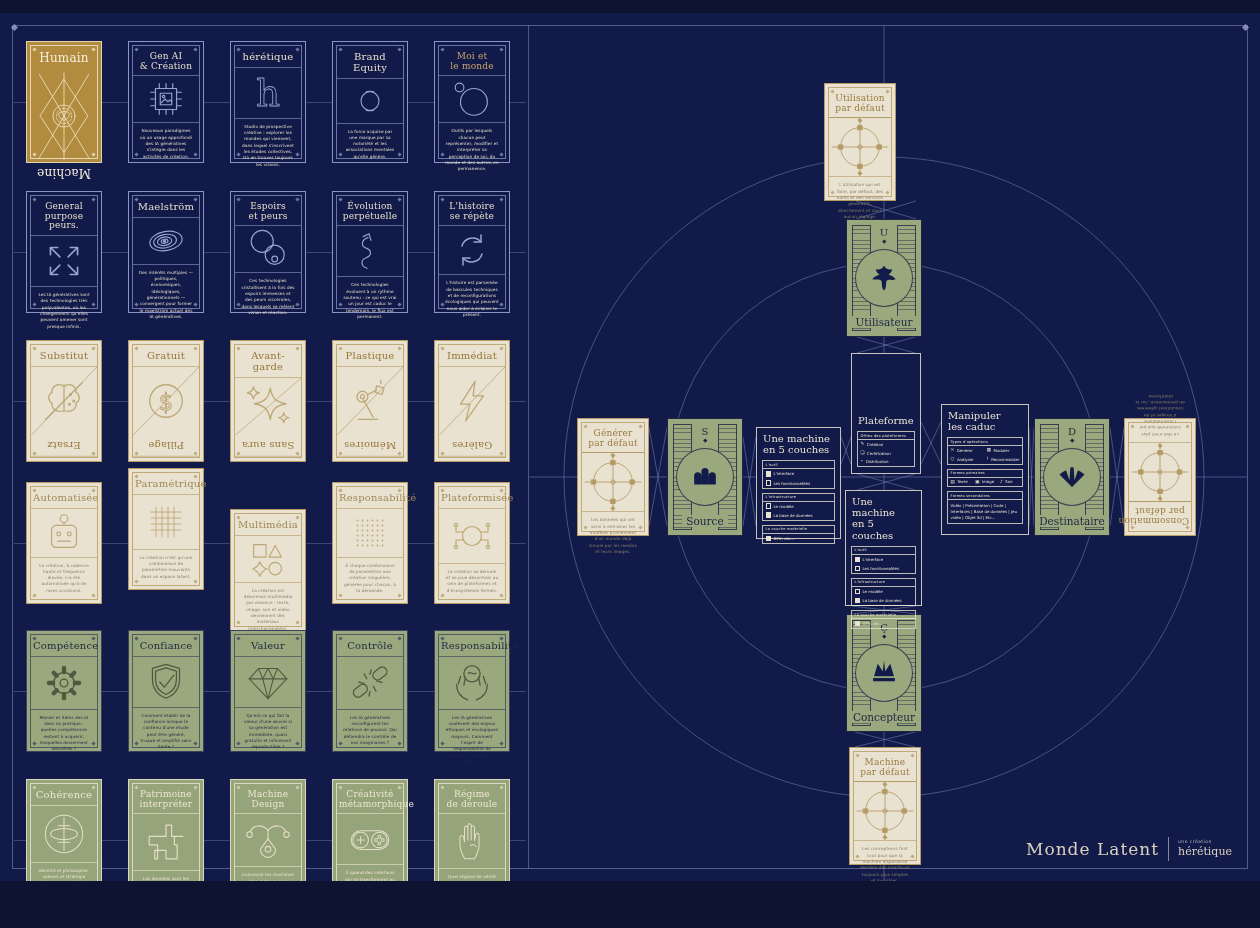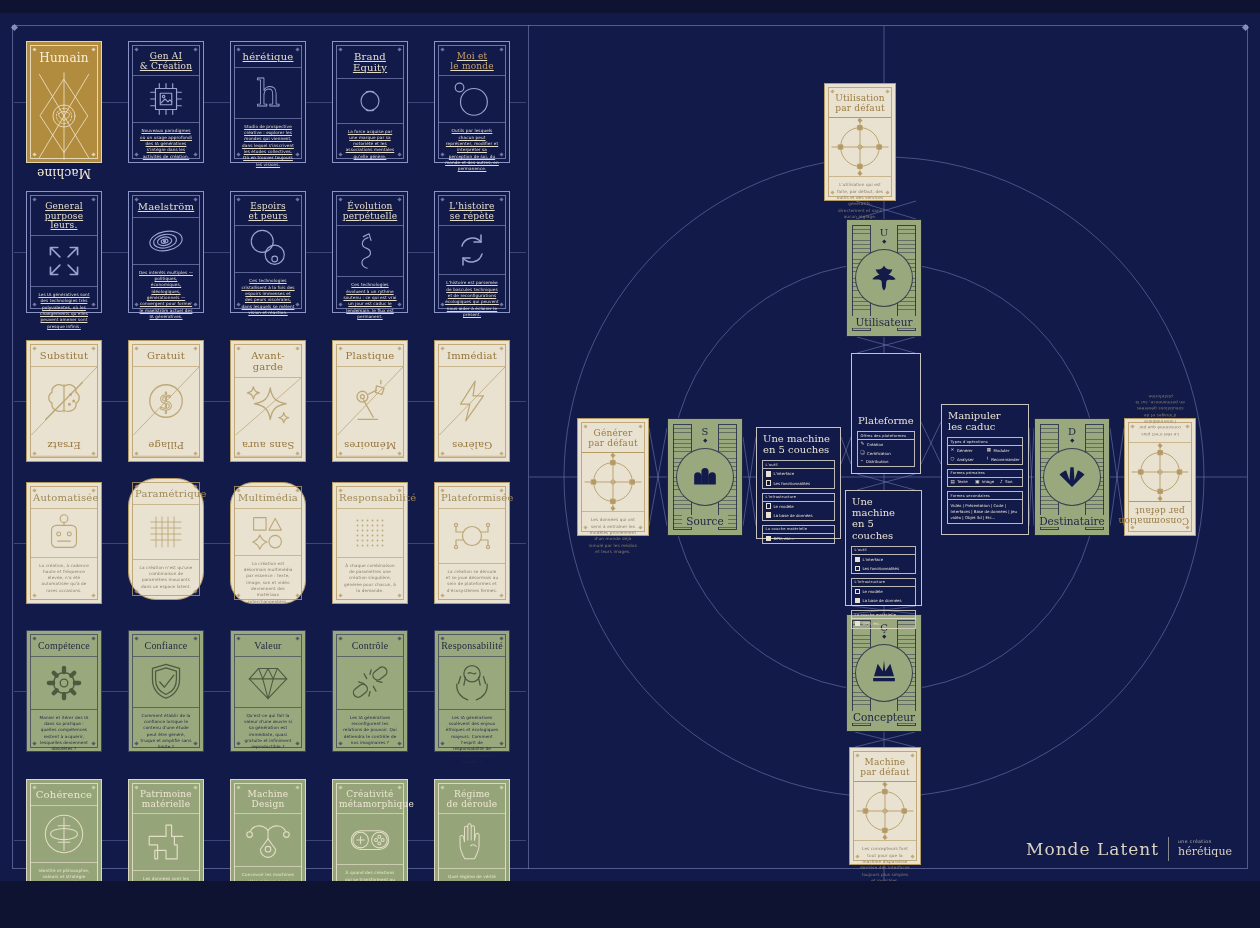--- a/index.html
+++ b/index.html
@@ -16,38 +16,38 @@
   .cn{position:absolute;width:3px;height:3px;transform:rotate(45deg);background:currentColor;opacity:.75;}
   .ttl{text-align:center;padding:6px 2px 4px;border-bottom:1px solid;line-height:1.08;letter-spacing:.2px;}
   .ttl span{display:block;font-family:"DejaVu Serif",serif;font-size:10px;}
   .ttl.two span{font-size:9px;}
   .iconzone{flex:1;display:flex;align-items:center;justify-content:center;position:relative;}
   .bodytxt{border-top:1px solid;font-size:4.2px;line-height:1.5;text-align:center;
            padding:5px 6px;min-height:25px;letter-spacing:.1px;}
   .flipttl{transform:rotate(180deg);border-bottom:none;border-top:0;}
   .v-navy{background:#121a4a;border:1px solid #8b94c6;color:#8b94c6;}
   .v-navy .inframe{border-color:rgba(139,148,198,.75);}
-  .v-navy .ttl,.v-navy .bodytxt{border-color:rgba(139,148,198,.6);color:#e5ddc8;text-decoration:underline;}
+  .v-navy .ttl,.v-navy .bodytxt{border-color:rgba(139,148,198,.6);color:#e5ddc8;}
   .v-navy .ttl.gold span{color:#c9a368;}
   .v-navy .iconzone{color:#9aa3cf;}
   .v-gold{background:#b28c3e;border:1px solid #e3d6ae;color:#f3ead6;}
   .v-gold .inframe{border-color:rgba(243,234,214,.8);}
   .v-gold .ttl{border-color:transparent;}
   .v-gold .ttl span{font-size:12px;color:#f7efdc;}
   .v-duo,.v-cream{background:#e9e2d1;border:1px solid #b49a63;color:#b49a63;}
   .v-duo .inframe,.v-cream .inframe{border-color:rgba(180,154,99,.8);}
   .v-duo .ttl,.v-cream .ttl,.v-cream .bodytxt{border-color:rgba(180,154,99,.6);}
   .v-duo .ttl span{color:#97763a;font-size:10px;}
   .v-cream .ttl span{color:#a08a56;}
   .v-cream .bodytxt{color:#8b7f66;}
   .v-duo .iconzone,.v-cream .iconzone{color:#bda878;}
   .v-green{background:#9aa87e;border:1px solid #39415f;color:#39415f;}
   .v-green .inframe{border-color:rgba(40,48,80,.65);}
   .v-green .ttl,.v-green .bodytxt{border-color:rgba(40,48,80,.55);color:#1e2742;}
-  .v-green .ttl span{color:#1e2742;font-family:Liberation Serif, serif;}
+  .v-green .ttl span{color:#1e2742;}
   .v-green .iconzone{color:#4e593f;}
   .v-green2{background:#96a47a;border:1px solid #dcd8c0;color:#dcd8c0;}
   .v-green2 .inframe{border-color:rgba(236,230,210,.8);}
   .v-green2 .ttl,.v-green2 .bodytxt{border-color:rgba(236,230,210,.6);color:#ece6d2;}
   .v-green2 .ttl span{color:#ece6d2;}
   .v-green2 .iconzone{color:#e3ddc6;}
   .diag{position:absolute;inset:0;pointer-events:none;}
   
   .comp{background:#e9e2d1;border:1px solid #b49a63;color:#b49a63;}
   .comp .ttl span{color:#9b7c42;font-size:9px;}
@@ -236,21 +236,21 @@
         </div>
       </div>
       <div class="card v-navy" style="left: 26px; top: 178px; width: 76px; height: 122px;">
         <div class="inframe">
           <div class="cn" style="top: 2px; left: 2px;"></div>
           <div class="cn" style="top: 2px; left: calc(100% - 5px);"></div>
           <div class="cn" style="top: calc(100% - 5px); left: 2px;"></div>
           <div class="cn" style="top: calc(100% - 5px); left: calc(100% - 5px);"></div>
           <div class="ttl two">
             <span>General</span>
-            <span>purpose leurs.</span>
+            <span>purpose peurs.</span>
           </div>
           <div class="iconzone">
             <svg viewBox="0 0 48 48" width="50" height="50" fill="none" stroke="currentColor" stroke-width="1.6" stroke-linecap="round" stroke-linejoin="round">
               <path d="M20 20l-8-8M11 18v-7h7M28 20l8-8M30 11h7v7M20 28l-8 8M11 30v7h7M28 28l8 8M37 30v7h-7"></path>
             </svg>
           </div>
           <div class="bodytxt">Les IA génératives sont des technologies très polyvalentes, où les changements qu'elles peuvent amener sont presque infinis.</div>
         </div>
       </div>
       <div class="card v-navy" style="left: 128px; top: 178px; width: 76px; height: 122px;">
@@ -476,38 +476,38 @@
               <circle cx="24" cy="9" r="4"></circle>
               <line x1="24" y1="13" x2="24" y2="16"></line>
               <circle cx="18.5" cy="25" r="2"></circle>
               <circle cx="29.5" cy="25" r="2"></circle>
               <path d="M17.5 32.5h13"></path>
             </svg>
           </div>
           <div class="bodytxt">La création, à cadence haute et fréquence élevée, n'a été automatisée qu'à de rares occasions.</div>
         </div>
       </div>
-      <div class="card v-cream" style="left: 128px; top: 465px; width: 76px; height: 122px; border-radius: 28px;">
+      <div class="card v-cream" style="left: 128px; top: 455px; width: 76px; height: 122px;">
         <div class="inframe">
           <div class="cn" style="top: 2px; left: 2px;"></div>
           <div class="cn" style="top: 2px; left: calc(100% - 5px);"></div>
           <div class="cn" style="top: calc(100% - 5px); left: 2px;"></div>
           <div class="cn" style="top: calc(100% - 5px); left: calc(100% - 5px);"></div>
           <div class="ttl">
             <span>Paramétrique</span>
           </div>
           <div class="iconzone">
             <svg viewBox="0 0 48 48" width="48" height="48" fill="none" stroke="currentColor" stroke-width="0.9" stroke-linecap="round" stroke-linejoin="round">
               <path d="M9 14h30M9 20h30M9 26h30M9 32h30M14 9v30M20 9v30M26 9v30M32 9v30"></path>
             </svg>
           </div>
           <div class="bodytxt">La création n'est qu'une combinaison de paramètres mouvants dans un espace latent.</div>
         </div>
       </div>
-      <div class="card v-cream" style="left: 230px; top: 469px; width: 76px; height: 122px; border-radius: 23px;">
+      <div class="card v-cream" style="left: 230px; top: 496px; width: 76px; height: 122px;">
         <div class="inframe">
           <div class="cn" style="top: 2px; left: 2px;"></div>
           <div class="cn" style="top: 2px; left: calc(100% - 5px);"></div>
           <div class="cn" style="top: calc(100% - 5px); left: 2px;"></div>
           <div class="cn" style="top: calc(100% - 5px); left: calc(100% - 5px);"></div>
           <div class="ttl">
             <span>Multimédia</span>
           </div>
           <div class="iconzone">
             <svg viewBox="0 0 48 48" width="46" height="46" fill="none" stroke="currentColor" stroke-width="1.2" stroke-linecap="round" stroke-linejoin="round">
@@ -717,21 +717,21 @@
         </div>
       </div>
       <div class="card v-green2" style="left: 128px; top: 766px; width: 76px; height: 122px;">
         <div class="inframe">
           <div class="cn" style="top: 2px; left: 2px;"></div>
           <div class="cn" style="top: 2px; left: calc(100% - 5px);"></div>
           <div class="cn" style="top: calc(100% - 5px); left: 2px;"></div>
           <div class="cn" style="top: calc(100% - 5px); left: calc(100% - 5px);"></div>
           <div class="ttl two">
             <span>Patrimoine</span>
-            <span>matérielle</span>
+            <span>interpréter</span>
           </div>
           <div class="iconzone">
             <svg viewBox="0 0 48 48" width="56" height="56" fill="none" stroke="currentColor" stroke-width="1" stroke-linecap="round" stroke-linejoin="round">
               <path d="M24 9.6H28.799999999999997V19.2H38.4V19.2H31.2V26.4H33.6V38.4H24V31.2H14.399999999999999V38.4H16.8V26.4H9.6V19.2H19.2V19.2H24V9.6Z"></path>
             </svg>
           </div>
           <div class="bodytxt">Les données sont les nouveaux actifs immatériels : elles nourrissent les modèles génératifs et les expériences de demain, légion de fait.</div>
         </div>
       </div>
       <div class="card v-green2" style="left: 230px; top: 766px; width: 76px; height: 122px;">

